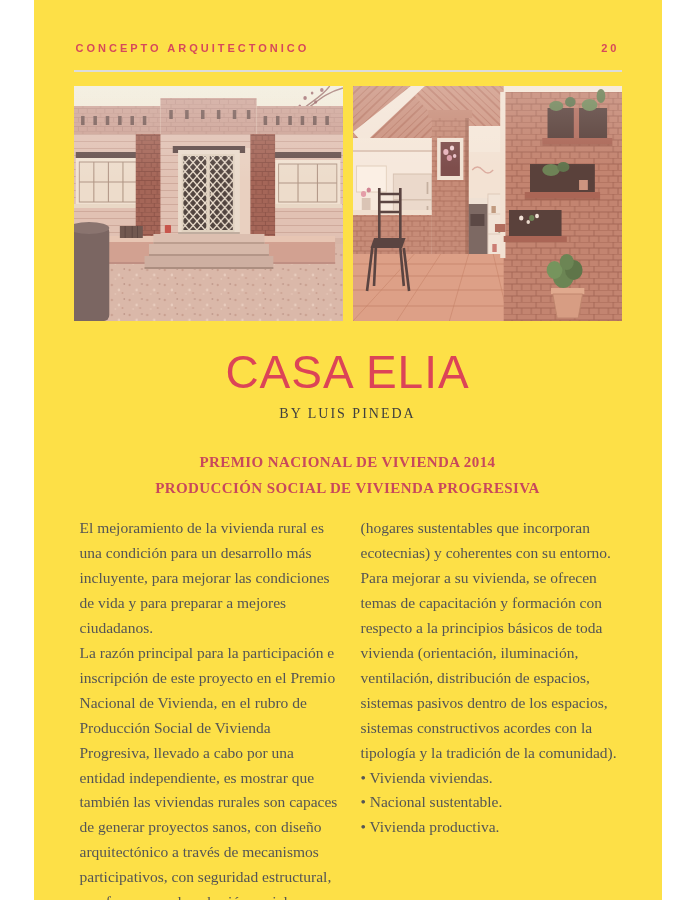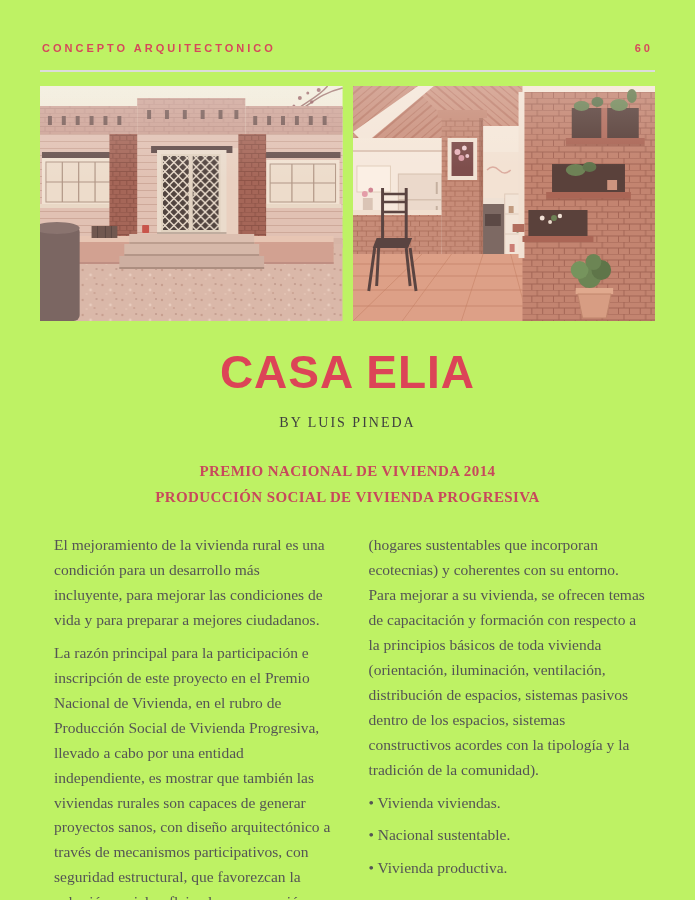--- a/index.html
+++ b/index.html
@@ -1,59 +1,59 @@
 <!DOCTYPE html>
 <html><head>
 <meta charset="utf-8">
 <style>
   html,body { margin:0; padding:0; background:#ffffff; }
   .page {
-    position:relative; width:695px; height:900px; margin:0 auto;
-    background:#bef264; overflow:hidden;
+    position:relative; width:628px; height:900px; margin:0 auto;
+    background:#fde047; overflow:hidden;
     font-family:"Liberation Serif", serif;
   }
   .header {
     display:flex; justify-content:space-between; align-items:baseline;
     padding:42px 42px 0 42px;
   }
   .kicker, .pagenum {
     font-family:"Liberation Sans", sans-serif;
     font-weight:700; font-size:11px; letter-spacing:3px; color:#d6495b;
   }
   .divider { margin:16px 40px 0 40px; height:2px; background:#dcdcdc; }
   .photos { display:flex; gap:10px; margin:14px 40px 0 40px; height:235px; }
   .photos figure { margin:0; flex:1; overflow:hidden; }
   .photos svg { display:block; width:100%; height:100%; }
   h1.title {
     margin:28px 0 0 0; text-align:center;
-    font-family:"Liberation Sans", sans-serif; font-weight:700;
+    font-family:"Liberation Sans", sans-serif; font-weight:400;
     font-size:46px; letter-spacing:1px; color:#dc4457; line-height:1.0;
   }
   .byline {
-    margin-top:20px; text-align:center; font-size:14px;
+    margin-top:11px; text-align:center; font-size:14px;
     letter-spacing:2px; color:#3f3f3f;
   }
   .sub {
     text-align:center; font-weight:700; font-size:15px;
     letter-spacing:0.4px; color:#c8485c;
   }
   .sub1 { margin-top:32px; }
   .sub2 { margin-top:9px; }
   .columns { display:flex; gap:22px; margin:19px 42px 0 46px; }
   .col { flex:1; font-size:15.5px; line-height:1.61; color:#555555; }
-  .col p { margin:8px; }
+  .col p { margin:0; }
 </style>
 </head>
 <body>
 
 <div class="page">
 
   <div class="header">
     <span class="kicker">CONCEPTO ARQUITECTONICO</span>
-    <span class="pagenum">60</span>
+    <span class="pagenum">20</span>
   </div>
 
   <div class="divider"></div>
 
   <div class="photos">
 
     <figure>
       <svg viewBox="0 0 305 235" preserveAspectRatio="none">
         <defs>
           <linearGradient id="skyL" x1="0" y1="0" x2="0" y2="1">

